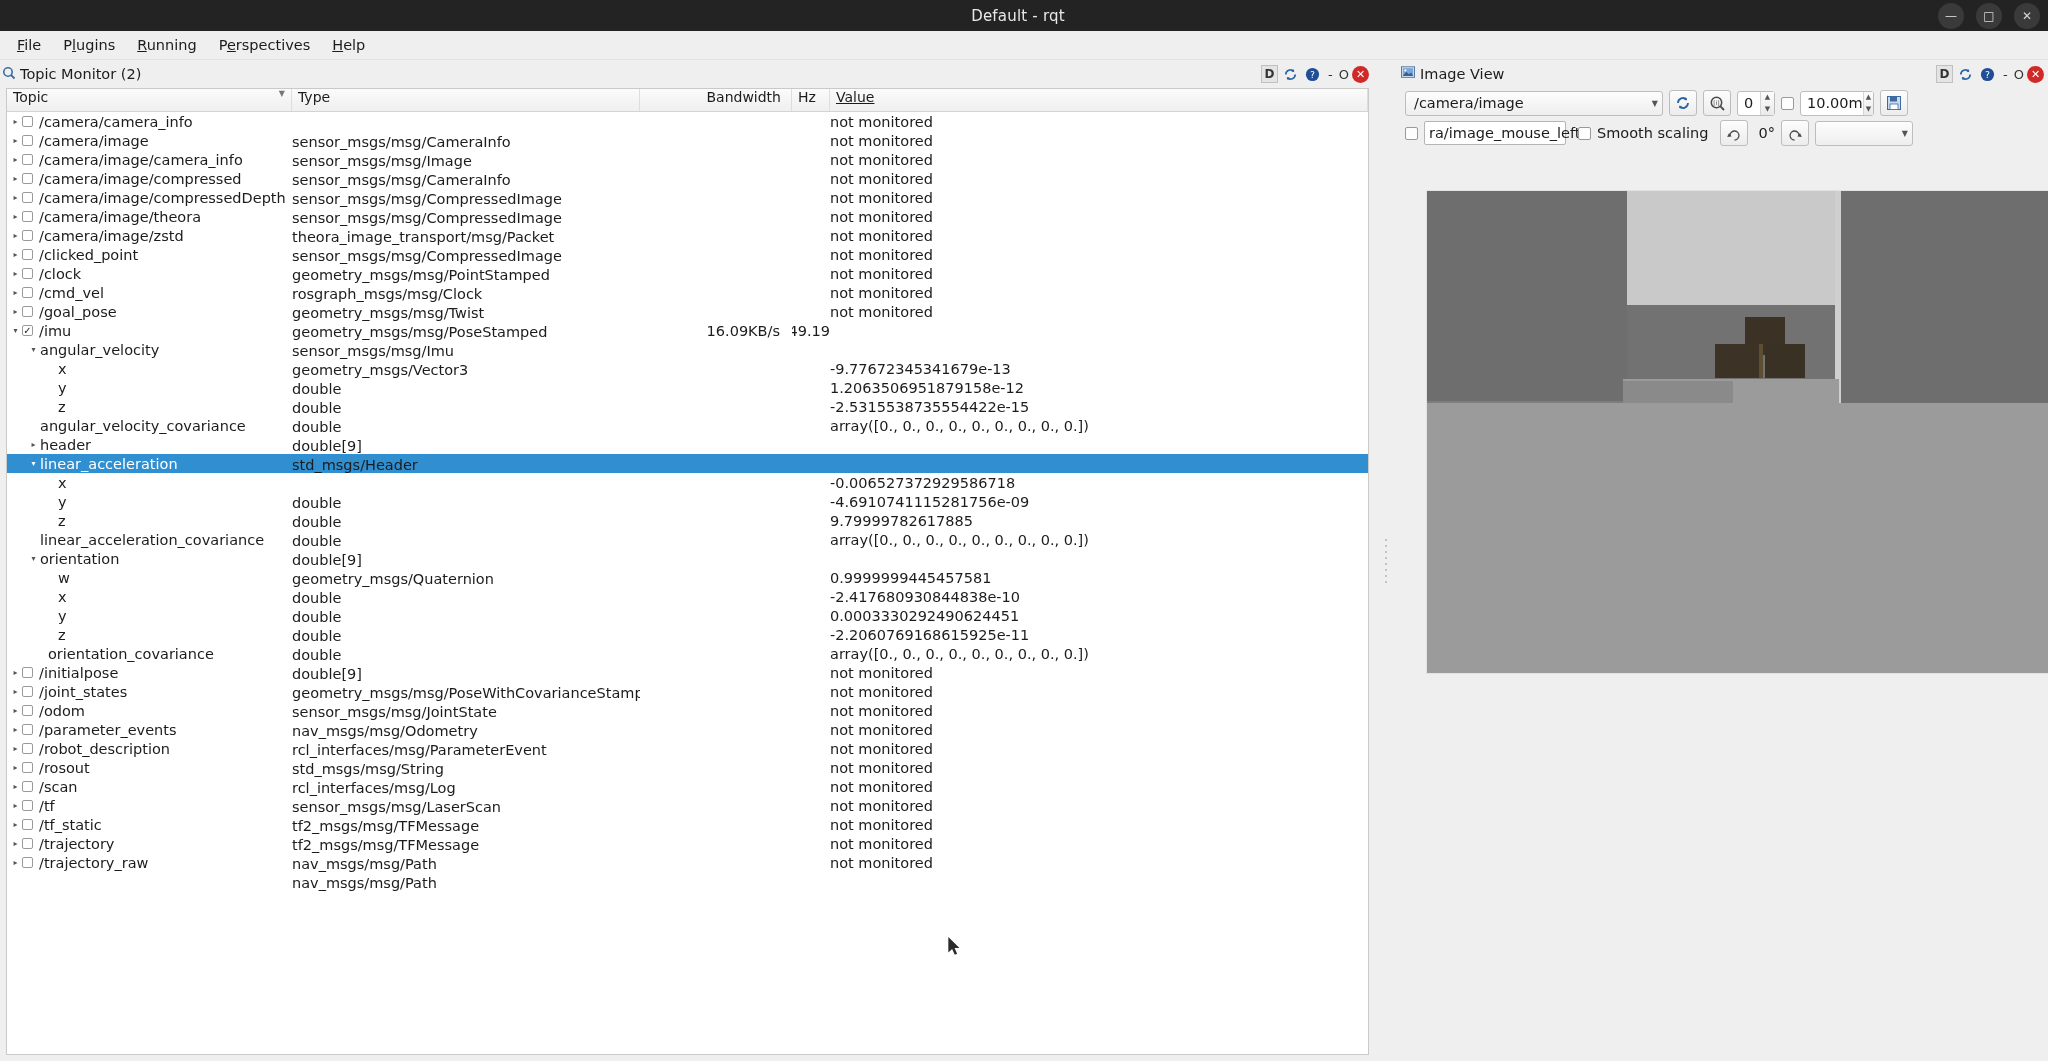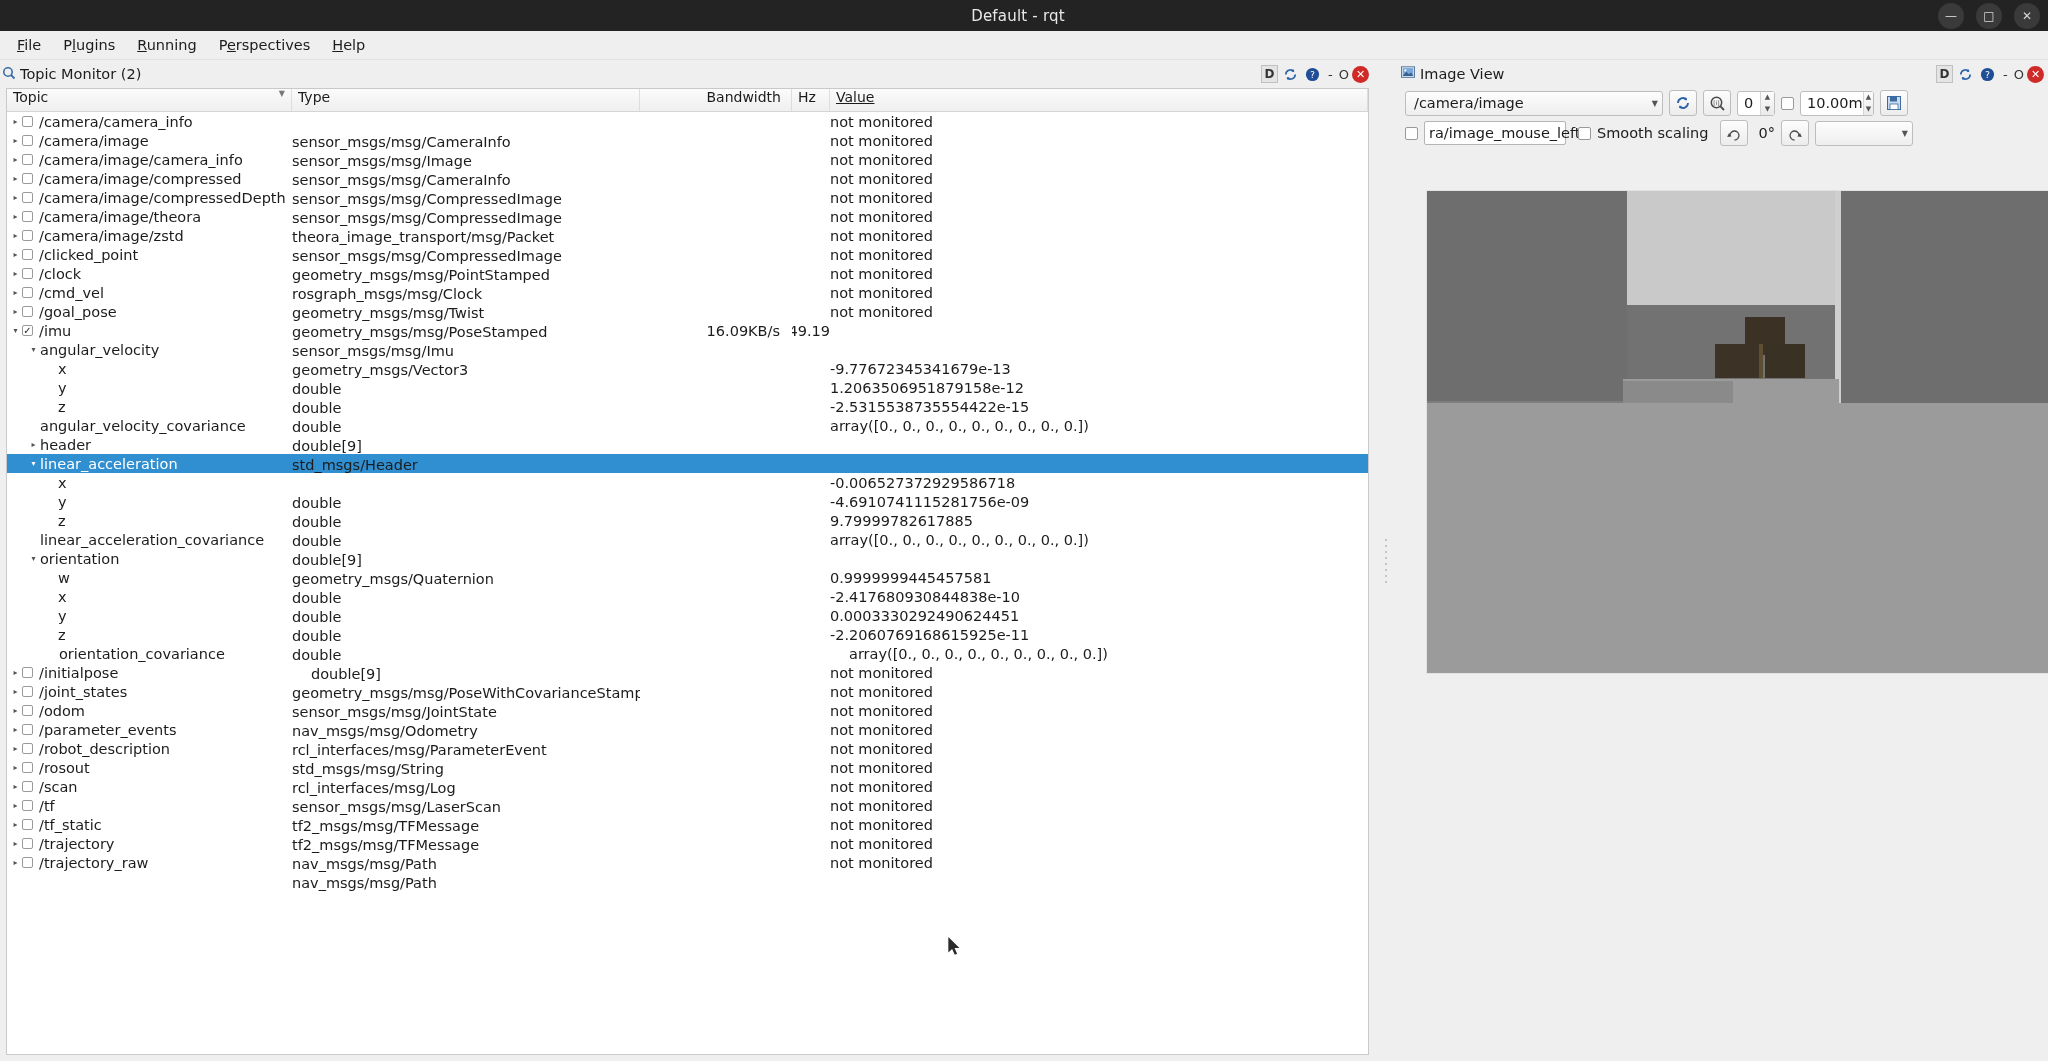--- a/index.html
+++ b/index.html
@@ -507,21 +507,21 @@
             <div class="cell c-topic" style="padding-left: 38px;">
               <span class="arrow"></span>
               <span>z</span>
             </div>
             <div class="cell c-type">double</div>
             <div class="cell c-bw"></div>
             <div class="cell c-hz"></div>
             <div class="cell c-value">-2.2060769168615925e-11</div>
           </div>
           <div class="row">
-            <div class="cell c-topic" style="padding-left: 20px; margin-left: 19px;">
+            <div class="cell c-topic" style="padding-left: 28px;">
               <span class="arrow"></span>
               <span>orientation_covariance</span>
             </div>
             <div class="cell c-type">double[9]</div>
             <div class="cell c-bw"></div>
             <div class="cell c-hz"></div>
             <div class="cell c-value">array([0., 0., 0., 0., 0., 0., 0., 0., 0.])</div>
           </div>
           <div class="row">
             <div class="cell c-topic" style="padding-left: 2px;">

